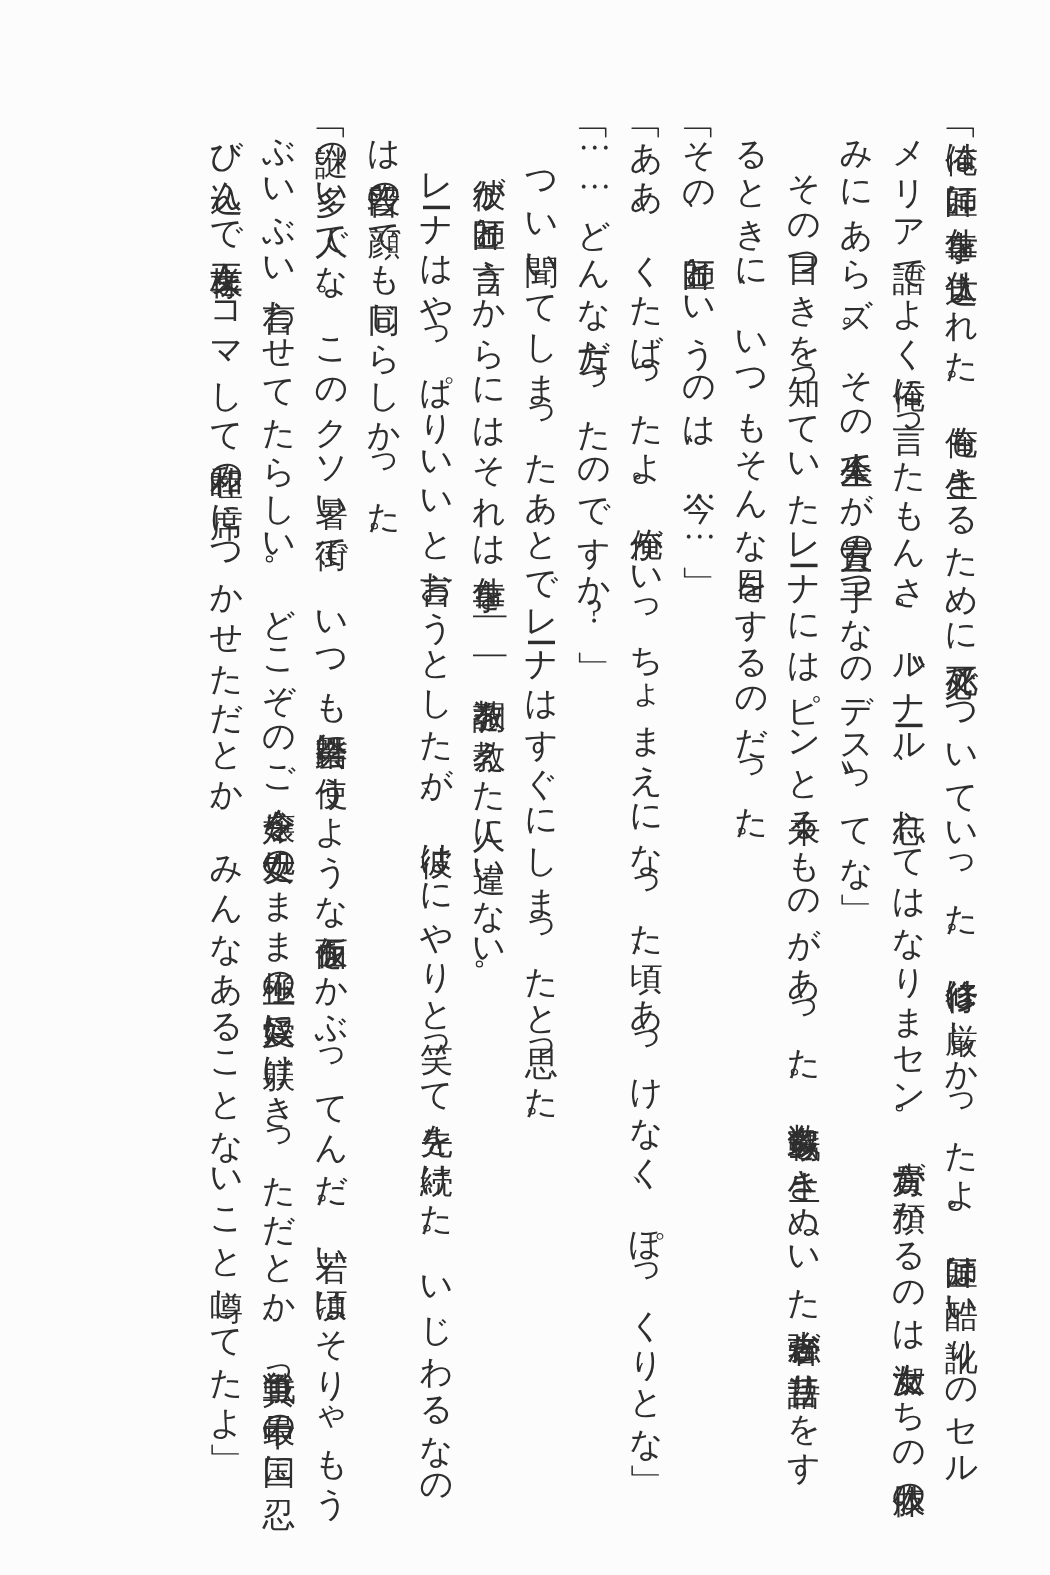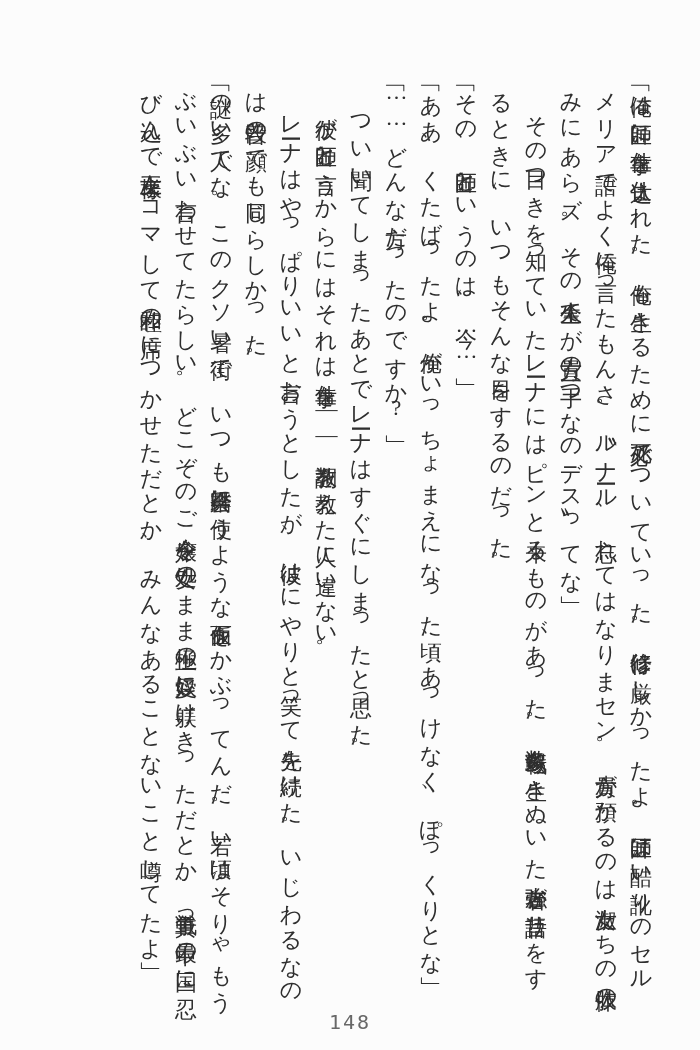--- a/index.html
+++ b/index.html
@@ -57,14 +57,13 @@
       <p>「俺は師匠に仕事を仕込まれた。俺も生きるために必死でついていった。修行は厳しかったよ。師匠は酷い訛りのセルメリア語でよく俺に言ったもんさ。〝ルナール、忘れてはなりまセン。貴方が預かるのは淑女たちの肢体のみにあらズ。その人生全てが貴方の手一つなのデス〟ってな」</p>
       <p class="indent">その目つきを知っていたレーナにはピンと来るものがあった。数多戦場を生きぬいた古強者が昔語りをするときに、いつもそんな目をするのだった。</p>
       <p>「その、師匠というのは、今……」</p>
       <p>「ああ、くたばったよ。俺がいっちょまえになった頃、あっけなく、ぽっくりとな」</p>
       <p>「……どんな方だったのですか?」</p>
       <p class="indent">つい聞いてしまったあとでレーナはすぐにしまったと思った。</p>
       <p class="indent">彼が師匠と言うからにはそれは仕事を――調教を教えた人に違いない。</p>
       <p class="indent">レーナはやっぱりいいと言おうとしたが、彼はにやりと笑って先を続けた。いじわるなのは普段の顔でも同じらしかった。</p>
       <p>「謎の多い人でな。このクソ暑い街で、いつも舞踏会に使うような仮面をかぶってんだ。若い頃はそりゃもうぶいぶい言わせてたらしい。どこぞのご令嬢を処女のまま極上の愛奴に躾けきっただとか、戦争真っ最中の国に忍び込んで女王様をコマして和睦の席につかせただとか、みんなあることないこと噂してたよ」</p>
     </div>
-  <div class="page-number">148</div>
 </div>
 
 </body></html>

